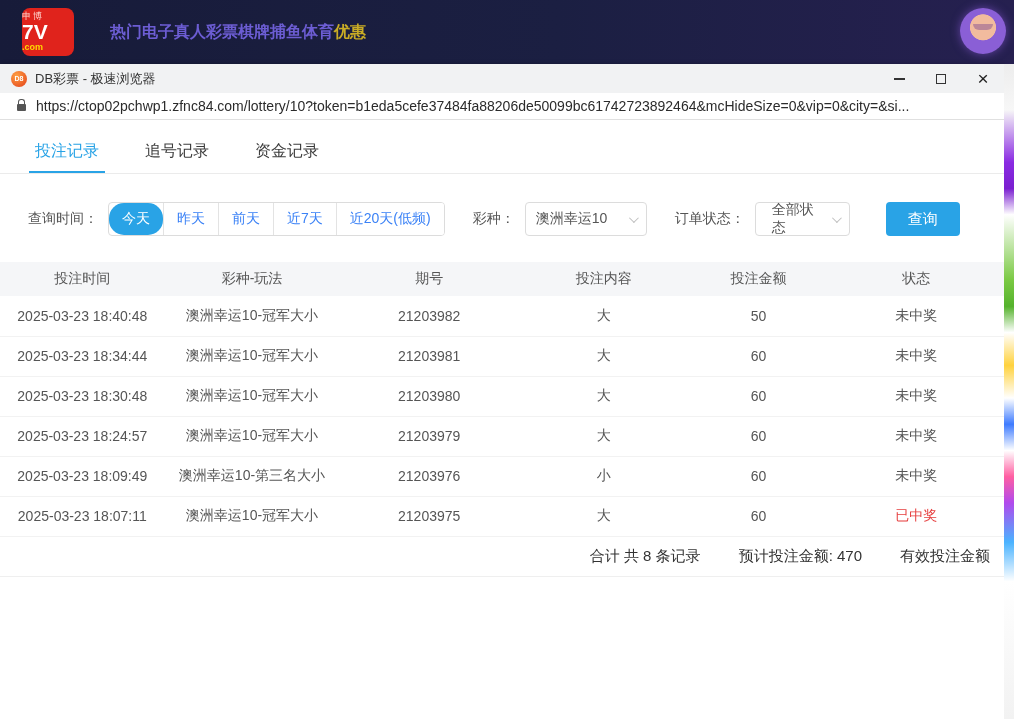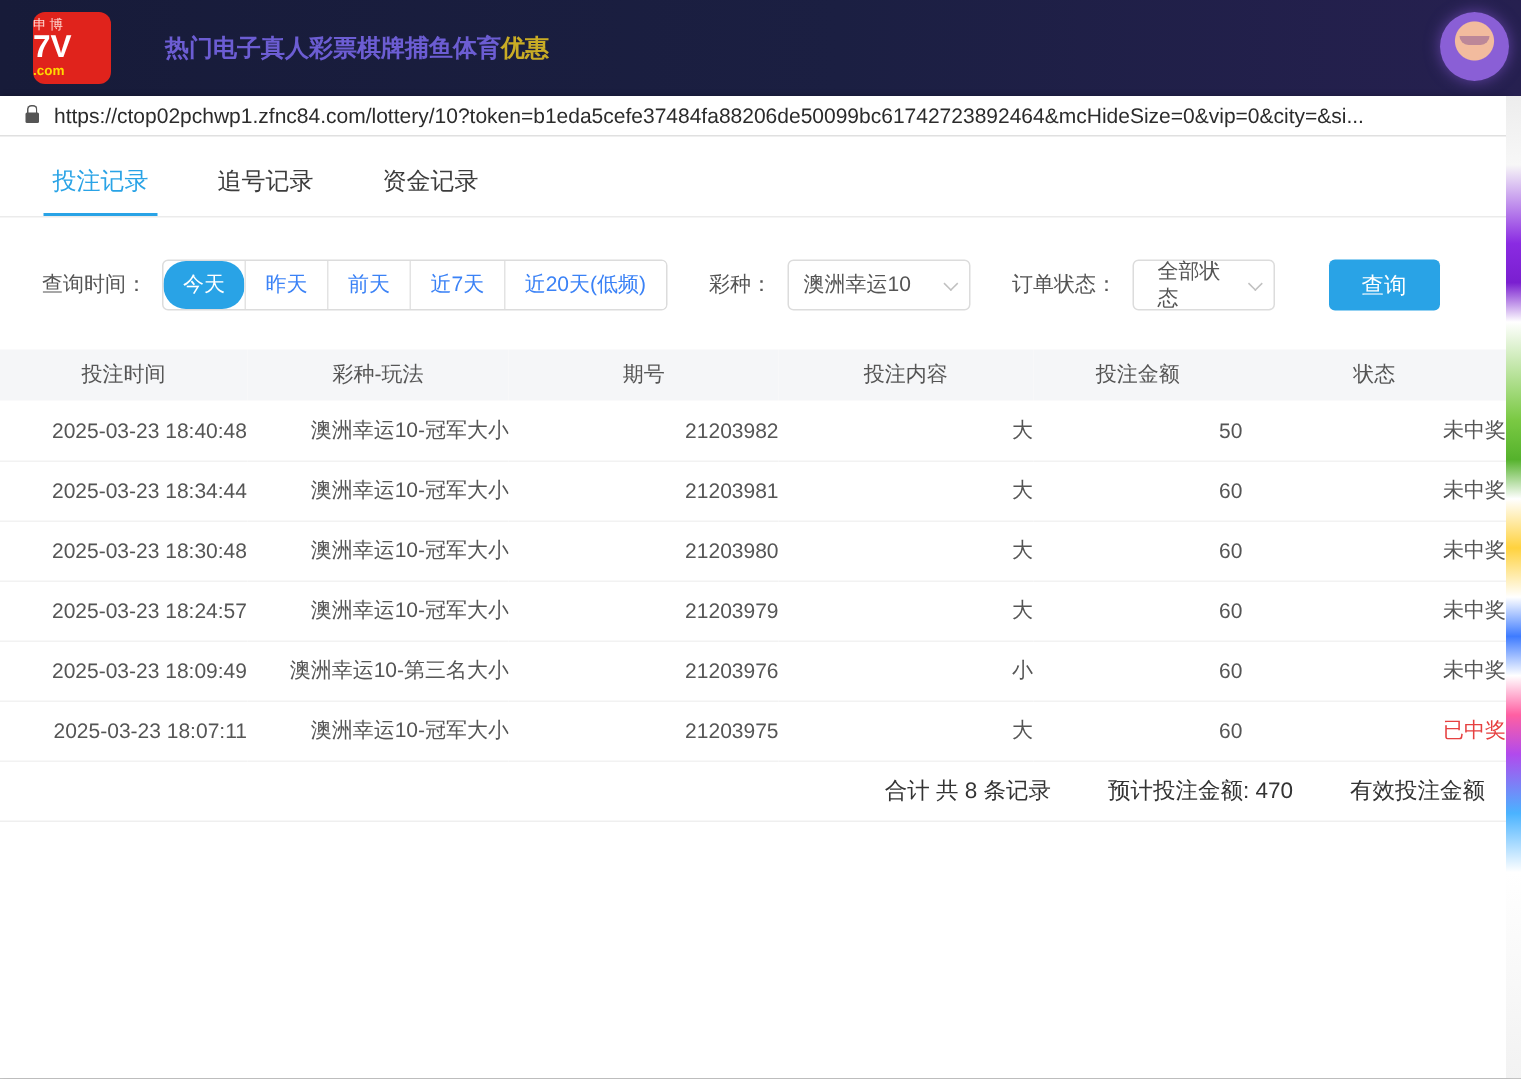--- a/index.html
+++ b/index.html
@@ -95,21 +95,21 @@
   .search-btn {
     margin-left:36px; width:74px; height:34px; background:#29a3e6; color:#fff;
     border:none; border-radius:4px; font-size:15px; cursor:pointer; font-family:inherit;
   }
 
   table.records { width:100%; border-collapse:collapse; margin-top:26px; table-layout:fixed; }
   .records th {
     background:#f5f6f8; height:34px; font-weight:normal; font-size:14px; color:#555; text-align:center;
   }
   .records td {
-    height:40px; text-align:right; font-size:14px; color:#555; border-bottom:1px solid #f2f2f2;
+    height:40px; text-align:center; font-size:14px; color:#555; border-bottom:1px solid #f2f2f2;
     overflow:hidden; white-space:nowrap;
   }
   .records td.win { color:#e64040; }
   col.c1{width:16.4%} col.c2{width:17.4%} col.c3{width:17.9%} col.c4{width:16.9%} col.c5{width:13.9%} col.c6{width:17.5%}
 
   .summary {
     display:flex; justify-content:flex-end; align-items:center; height:40px;
     font-size:15px; color:#333; gap:38px; padding-right:14px;
     border-bottom:1px solid #efefef; white-space:nowrap; overflow:hidden;
   }
@@ -149,20 +149,35 @@
         <div class="nav-item">棋牌</div>
         <div class="nav-item">捕鱼</div>
         <div class="nav-item">体育</div>
         <div class="nav-item gold">优惠</div>
       </div>
     <div class="avatar"></div>
   </div>
 
   <div class="window">
 
+    <div class="title-bar">
+      <div class="app-icon">D8</div>
+      <div class="window-title">DB彩票 - 极速浏览器</div>
+      <div class="win-controls">
+        <div class="ctrl">
+            <span class="min-line"></span>
+          </div>
+        <div class="ctrl">
+            <span class="max-box"></span>
+          </div>
+        <div class="ctrl">
+            <span class="close-x">×</span>
+          </div>
+      </div>
+    </div>
 
     <div class="url-bar">
       <span class="lock"></span>
       <span class="url-text">https://ctop02pchwp1.zfnc84.com/lottery/10?token=b1eda5cefe37484fa88206de50099bc61742723892464&amp;mcHideSize=0&amp;vip=0&amp;city=&amp;si...</span>
     </div>
 
     <div class="tabs">
         <div class="tab active">投注记录</div>
         <div class="tab">追号记录</div>
         <div class="tab">资金记录</div>

